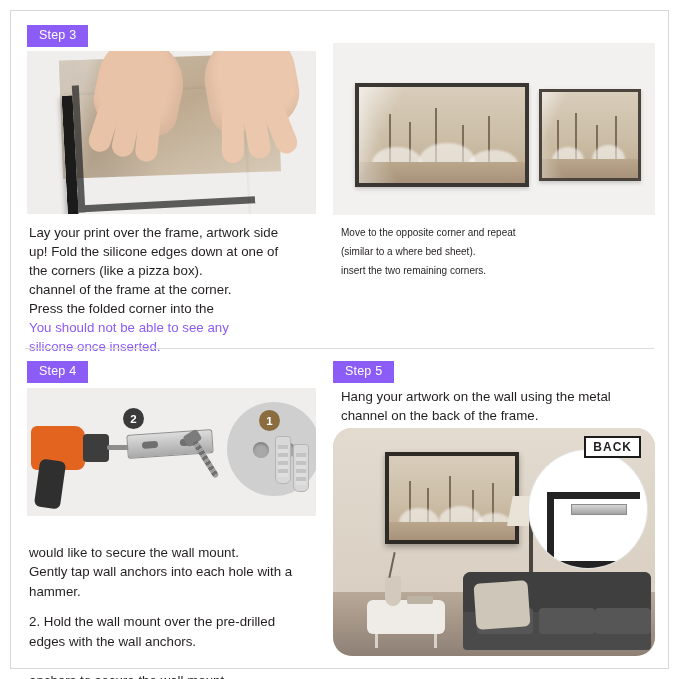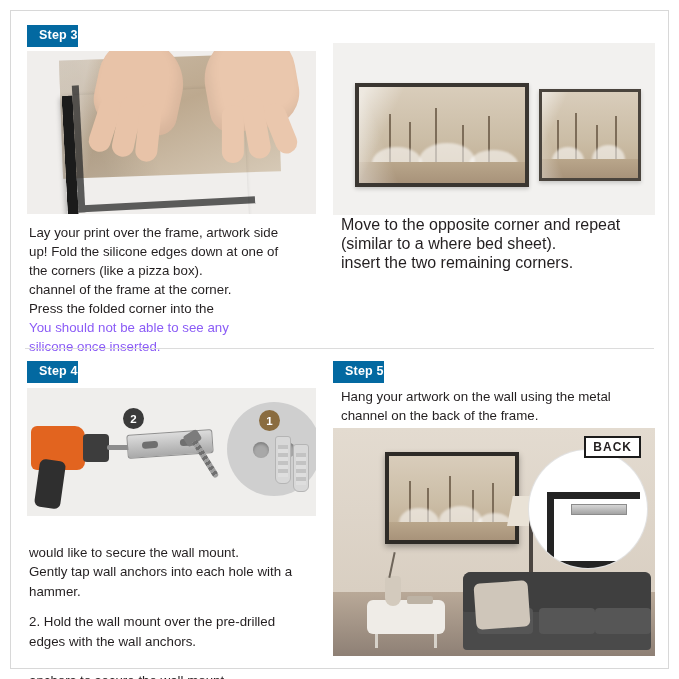--- a/index.html
+++ b/index.html
@@ -19,25 +19,25 @@
     left: 10px;
     top: 10px;
     width: 659px;
     height: 659px;
     border: 1px solid #d8d8d8;
     box-sizing: border-box;
     background: #fff;
   }
   .badge {
     display: inline-block;
-    background: #0369a1;
+    background: #8b5cf6;
     color: #ffffff;
     font-size: 12.5px;
-    font-weight: bold;
-    padding: 4px 0 5px 12px;
+    font-weight: normal;
+    padding: 4px 12px 5px 12px;
     letter-spacing: .2px;
     line-height: 1;
   }
   .divider {
     position: absolute;
     left: 14px;
     right: 14px;
     height: 1px;
     background: #dcdcdc;
   }
@@ -51,22 +51,22 @@
   .s3-right-img {
     position: absolute; left: 322px; top: 32px; width: 322px; height: 172px;
     background: #f2f1ef; overflow: hidden;
   }
   .s3-left-text {
     position: absolute; left: 18px; top: 212px; width: 292px;
     font-size: 13.3px; line-height: 19px;
   }
   .s3-left-text .warn { color: #8b5cf6; }
   .s3-right-text {
-    position: absolute; left: 330px; top: 204px; width: 300px;
-    font-size: 16px; line-height: 19px;
+    position: absolute; left: 330px; top: 212px; width: 300px;
+    font-size: 10px; line-height: 19px;
   }
   .div1 { top: 337px; }
 
   
   .s4-badge { position: absolute; left: 16px; top: 350px; }
   .s4-img {
     position: absolute; left: 16px; top: 377px; width: 289px; height: 128px;
     background: #efeeec; overflow: hidden;
   }
   .s4-text {
@@ -76,21 +76,21 @@
   .s4-text p { margin: 0 0 11px 0; }
 
   
   .s5-badge { position: absolute; left: 322px; top: 350px; }
   .s5-text {
     position: absolute; left: 330px; top: 376px; width: 300px;
     font-size: 13.3px; line-height: 19px;
   }
   .s5-img {
     position: absolute; left: 322px; top: 417px; width: 322px; height: 228px;
-    background: #e9e5e0; overflow: hidden;
+    background: #e9e5e0; overflow: hidden; border-radius: 19px;
   }
 
   
   .ill { position: absolute; inset: 0; }
   .print-sheet {
     position: absolute; left: 34px; top: 6px; width: 218px; height: 118px;
     background: linear-gradient(160deg,#cbbba6 0%,#bda98f 45%,#d6c9b6 100%);
     transform: rotate(-2deg);
   }
   .print-sheet:after{

